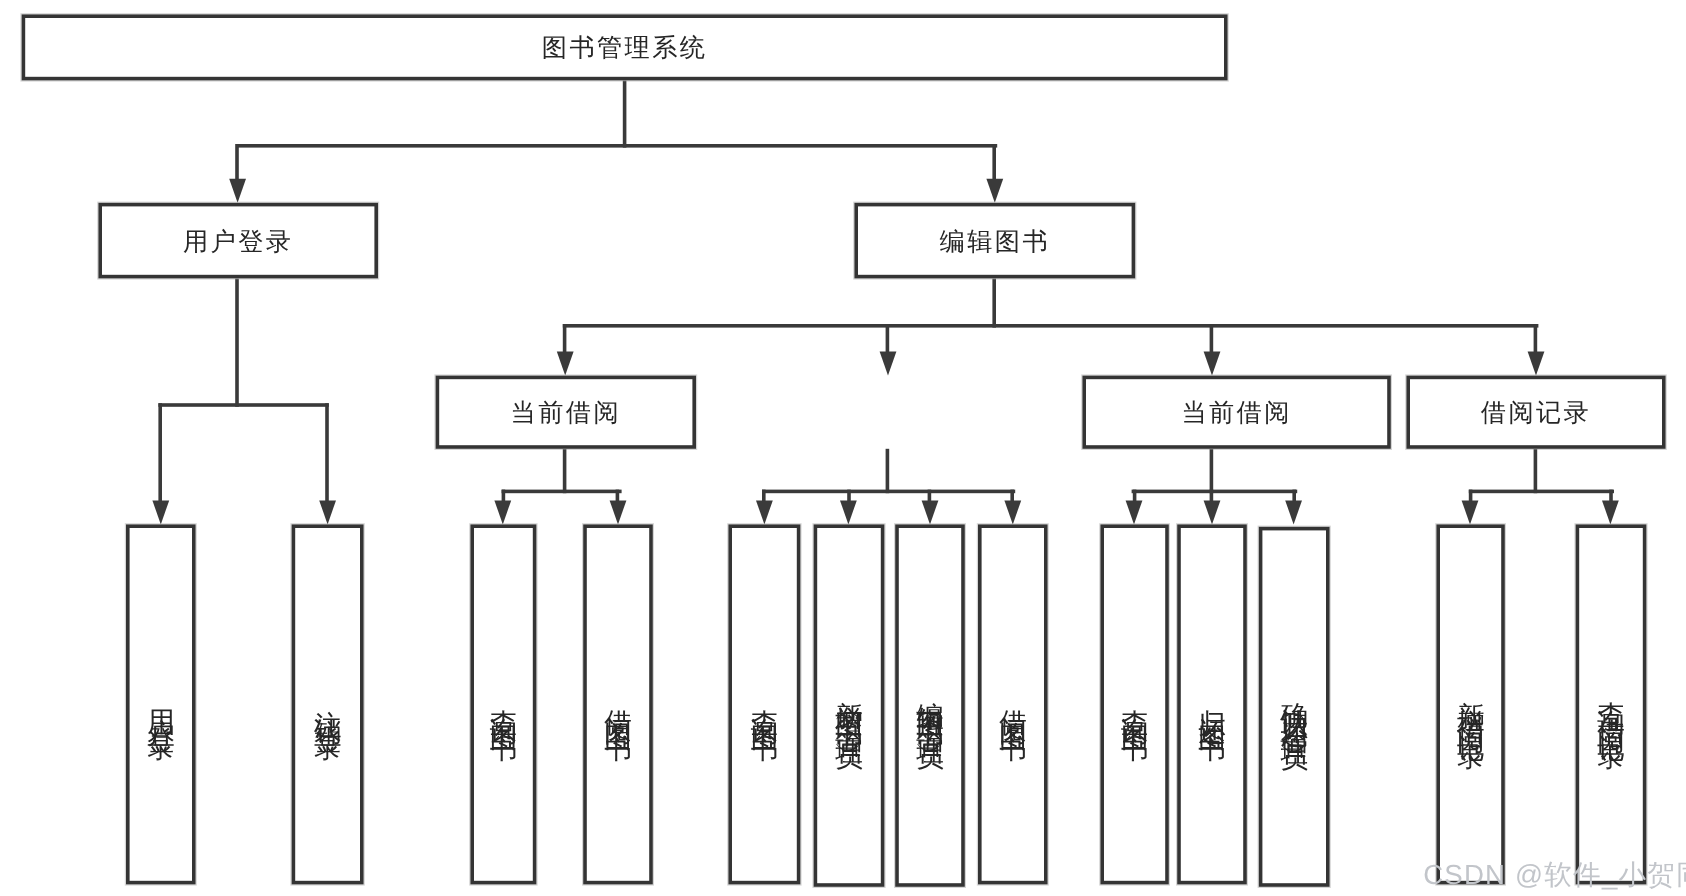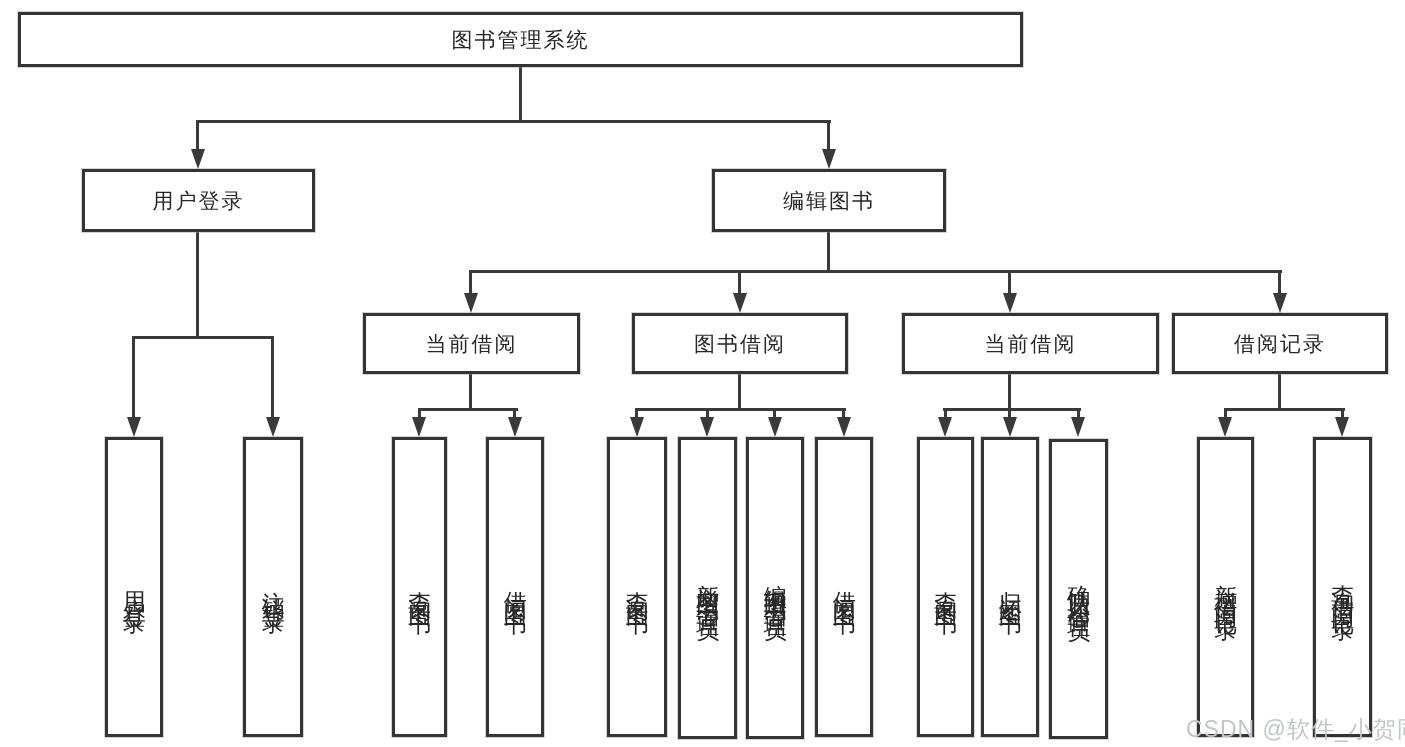--- a/index.html
+++ b/index.html
@@ -92,23 +92,20 @@
   <div class="box" style="left:82px;top:169px;width:233px;height:63px;">
     <span class="hlabel">用户登录</span>
   </div>
   <div class="box" style="left:712px;top:169px;width:234px;height:63px;">
     <span class="hlabel">编辑图书</span>
   </div>
 
   <div class="box" style="left:363px;top:313px;width:217px;height:61px;">
     <span class="hlabel">当前借阅</span>
   </div>
-  <div class="box" style="left:632px;top:313px;width:216px;height:61px;">
-    <span class="hlabel">图书借阅</span>
-  </div>
   <div class="box" style="left:902px;top:313px;width:257px;height:61px;">
     <span class="hlabel">当前借阅</span>
   </div>
   <div class="box" style="left:1172px;top:313px;width:216px;height:61px;">
     <span class="hlabel">借阅记录</span>
   </div>
 
   <div class="box" style="left:105px;top:437px;width:58px;height:300px;">
     <span class="vtext">用户登录</span>
   </div>

